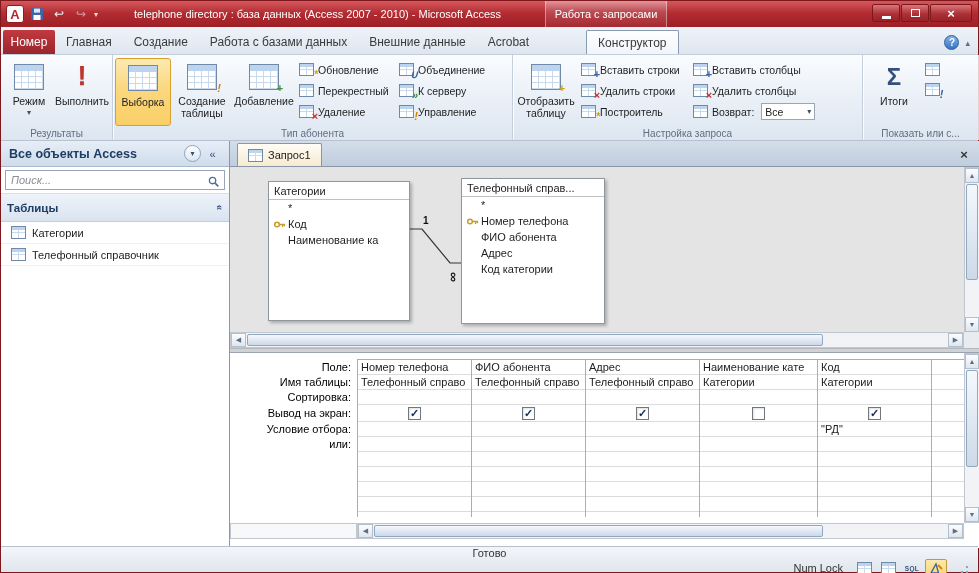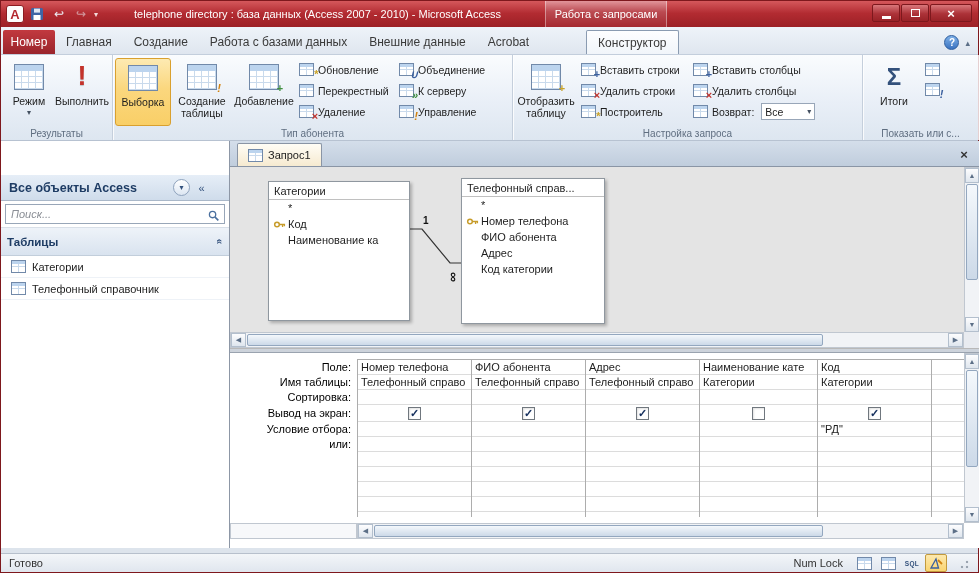--- a/index.html
+++ b/index.html
@@ -67,21 +67,21 @@
       repeating-linear-gradient(90deg, transparent 0 6px, #c9daec 6px 7px);
     background-size:100% 3px,100% 100%,100% 100%; background-repeat:no-repeat,repeat,repeat; position:relative; }
   .tbl.big { width:30px; height:26px; background-size:100% 6px,100% 100%,100% 100%; }
   .ovl { position:absolute; right:-5px; bottom:-5px; font-weight:bold; font-size:11px; line-height:1; }
   .ovl.green { color:#3f8f3f; } .ovl.red { color:#c4332b; } .ovl.orange { color:#d2820f; } .ovl.blue { color:#3a5f9e; } .ovl.gold { color:#c9a227; }
   .miniicon-btn { width:18px; height:18px; display:flex; align-items:center; justify-content:center; }
 
   
   .navpane { position:absolute; top:140px; left:0; width:229px; height:407px; background:#fff; border-right:1px solid #8d97a6; }
   .nav-header { height:26px; background:linear-gradient(#e6eef7,#cfdcEB); background:linear-gradient(#e6eef7,#cfdceb);
-    border-bottom:1px solid #aab8c9; display:flex; align-items:center; padding:0 19px 0 8px;margin-top:34px; }
+    border-bottom:1px solid #aab8c9; display:flex; align-items:center; padding:0 8px 0 8px; }
   .nav-title { font-size:12.5px; font-weight:bold; color:#1e3c64; flex:1; white-space:nowrap; overflow:hidden; }
   .nav-dd { width:17px; height:17px; border-radius:50%; border:1px solid #8fa3bd; background:linear-gradient(#fff,#dce6f2);
     display:flex; align-items:center; justify-content:center; font-size:8px; color:#33517c; margin-right:3px; }
   .nav-shutter { width:17px; height:17px; display:flex; align-items:center; justify-content:center; font-size:11px; color:#33517c;
     border:1px solid transparent; }
   .nav-search { position:relative; padding:3px 4px; border-bottom:1px solid #d8dfe8; }
   .nav-search input { width:100%; height:20px; border:1px solid #98a6b8; padding:0 22px 0 5px; font-size:11px; font-family:inherit; }
   .nav-search input::placeholder { color:#8b8f96; font-style:italic; }
   .mag { position:absolute; right:8px; top:6px; width:16px; height:16px; display:flex; align-items:center; justify-content:center; }
   .nav-section { height:28px; background:linear-gradient(#eef3f9,#d9e3ef); border-bottom:1px solid #c2cedb;
@@ -127,22 +127,22 @@
   .gcol { border-right:1px solid #adadad; }
   .gcell { border-bottom:1px solid #dcdcdc; display:flex; align-items:center; padding:0 3px; font-size:11px; white-space:nowrap; overflow:hidden; }
   .gcell.show { justify-content:center; }
   .cb { display:inline-flex; width:13px; height:13px; border:1px solid #70777e; background:#fff;
     align-items:center; justify-content:center; box-shadow:inset 1px 1px 2px rgba(0,0,0,.12); }
   .cb .chk { font-style:normal; font-size:11px; font-weight:bold; color:#16305e; line-height:1; }
   .cb[data-checked="false"] .chk { visibility:hidden; }
   .hspacer { position:absolute; left:0; top:170px; width:127px; height:16px; background:#f7f8fa; border:1px solid #c0c7d0; }
 
   
-  .statusbar { position:absolute; left:0; right:0; bottom:0; height:19px; background:linear-gradient(#f3f6f9,#e0e6ee);
-    border-top:1px solid #b7c0cc; display:flex; align-items:center; padding:0 8px; font-size:11px; color:#333; }
+  .statusbar { position:absolute; left:0; right:0; bottom:0; height:26px; background:linear-gradient(#f3f6f9,#e0e6ee);
+    border-top:1px solid #b7c0cc; display:flex; align-items:center; padding:0 8px; font-size:11px; color:#333;flex-direction:column; }
   .status-right { margin-left:auto; display:flex; align-items:center; gap:10px; }
   .viewbtns { display:flex; gap:2px; }
   .vbtn { width:22px; height:18px; display:flex; align-items:center; justify-content:center; border:1px solid transparent; border-radius:2px; }
   .vbtn.sel { background:linear-gradient(#fde9ae,#fad470); border:1px solid #c29a3d; }
   .sqltxt { font-size:6.5px; font-weight:bold; color:#33517c; letter-spacing:.3px; }
   .grip { width:13px; height:13px;
     background:radial-gradient(circle at 10px 10px,#9aa4b0 1.2px,transparent 1.6px),
                radial-gradient(circle at 10px 5px,#9aa4b0 1.2px,transparent 1.6px),
                radial-gradient(circle at 5px 10px,#9aa4b0 1.2px,transparent 1.6px); }
 </style>

